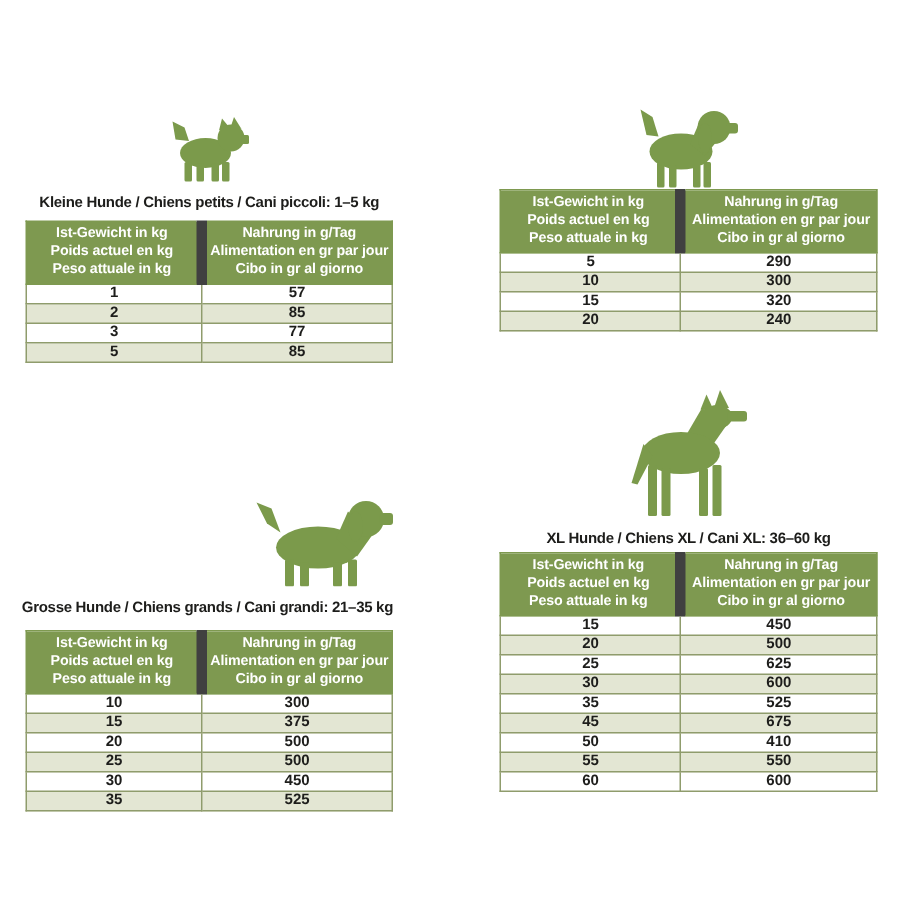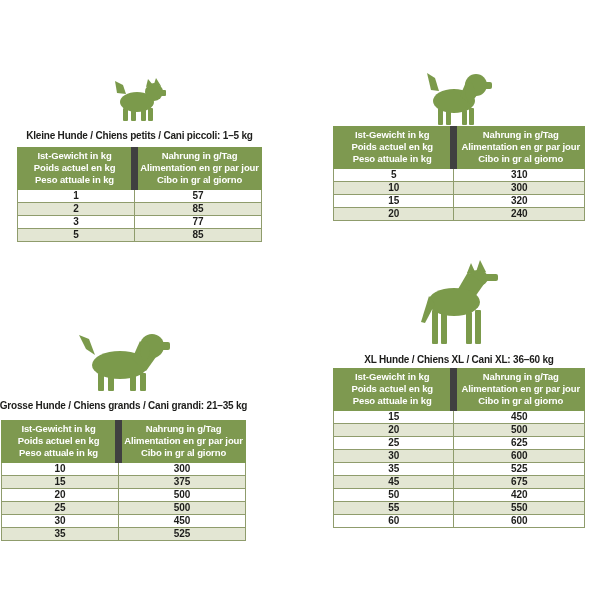--- a/index.html
+++ b/index.html
@@ -18,21 +18,21 @@
     overflow:hidden;
   }
   .quadrant {
     position:absolute;
     display:flex;
     flex-direction:column;
     align-items:center;
   }
   .q1 { left:17px;  top:74px;  width:245px; }
   .q2 { left:333px; top:68px;  width:252px; }
-  .q3 { left:1px;  top:328px; width:245px; }
+  .q3 { left:17px;  top:328px; width:245px;align-items:flex-end; }
   .q4 { left:333px; top:260px; width:252px;justify-content:flex-end; }
 
   .dog-box { display:flex; align-items:flex-end; justify-content:center; }
   .q1 .dog-box { height:48px; }
   .q2 .dog-box { height:58px; }
   .q3 .dog-box { height:63px; }
   .q4 .dog-box { height:86px; }
   .dog-box svg * { fill: var(--dog-green); }
 
   .table-title {
@@ -170,21 +170,21 @@
         <th>
           <span>Nahrung in g/Tag</span><br>
           <span>Alimentation en gr par jour</span><br>
           <span>Cibo in gr al giorno</span>
         </th>
       </tr>
     </thead>
     <tbody>
         <tr>
           <td>5</td>
-          <td>310</td>
+          <td>290</td>
         </tr>
         <tr>
           <td>10</td>
           <td>300</td>
         </tr>
         <tr>
           <td>15</td>
           <td>320</td>
         </tr>
         <tr>
@@ -315,21 +315,21 @@
         <tr>
           <td>35</td>
           <td>525</td>
         </tr>
         <tr>
           <td>45</td>
           <td>675</td>
         </tr>
         <tr>
           <td>50</td>
-          <td>420</td>
+          <td>410</td>
         </tr>
         <tr>
           <td>55</td>
           <td>550</td>
         </tr>
         <tr>
           <td>60</td>
           <td>600</td>
         </tr>
       </tbody>

